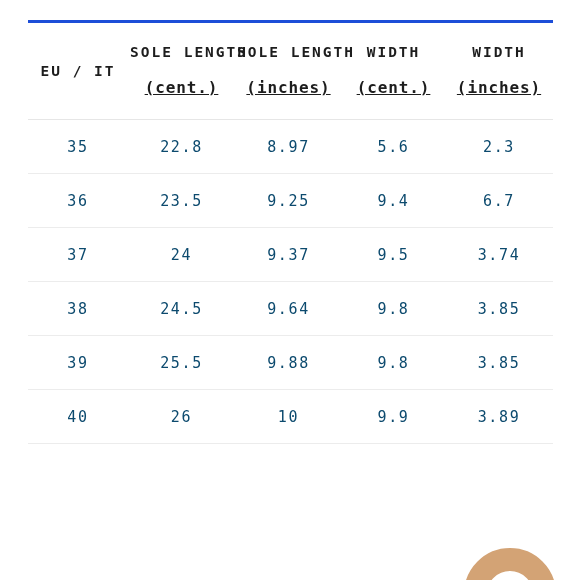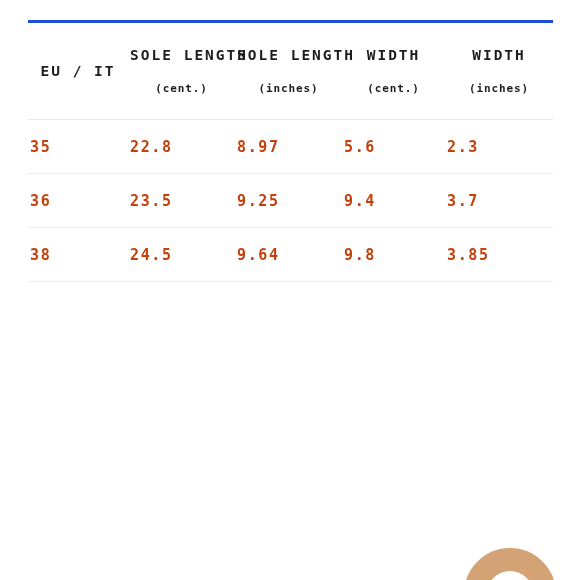--- a/index.html
+++ b/index.html
@@ -62,39 +62,41 @@
   #size-table th .hmain {
     display: block;
     font-size: 14.5px;
     letter-spacing: 2.0px;
     font-weight: bold;
     color: #1d1d1d;
   }
 
   #size-table th .hsub {
     display: block;
-    font-size: 11px;
+    font-size: 16px;
     letter-spacing: 0.9px;
     font-weight: bold;
     color: #1d1d1d;
     margin-top: 15px;
+    text-decoration: underline;
   }
 
   #size-table tbody tr {
     border-bottom: 1px solid #ececec;
   }
 
   #size-table td {
     height: 53px;
     vertical-align: middle;
+    text-align: center;
     padding: 0 2px;
     font-size: 15px;
     letter-spacing: 1.6px;
-    color: #c2410c;
-    font-weight: bold;
+    color: #0c4a6e;
+    font-weight: normal;
     white-space: nowrap;
   }
 
   
   #deco-ring {
     position: absolute;
     left: 464px;
     top: 548px;
     width: 92px;
     height: 92px;
@@ -146,27 +148,48 @@
         <td>22.8</td>
         <td>8.97</td>
         <td>5.6</td>
         <td>2.3</td>
       </tr>
       <tr>
         <td>36</td>
         <td>23.5</td>
         <td>9.25</td>
         <td>9.4</td>
-        <td>3.7</td>
+        <td>6.7</td>
+      </tr>
+      <tr>
+        <td>37</td>
+        <td>24</td>
+        <td>9.37</td>
+        <td>9.5</td>
+        <td>3.74</td>
       </tr>
       <tr>
         <td>38</td>
         <td>24.5</td>
         <td>9.64</td>
         <td>9.8</td>
         <td>3.85</td>
+      </tr>
+      <tr>
+        <td>39</td>
+        <td>25.5</td>
+        <td>9.88</td>
+        <td>9.8</td>
+        <td>3.85</td>
+      </tr>
+      <tr>
+        <td>40</td>
+        <td>26</td>
+        <td>10</td>
+        <td>9.9</td>
+        <td>3.89</td>
       </tr>
     </tbody>
   </table>
 
   <div id="deco-ring" style="border-color: rgb(211, 163, 117);"></div>
 
 </div>
 
 </body></html>

